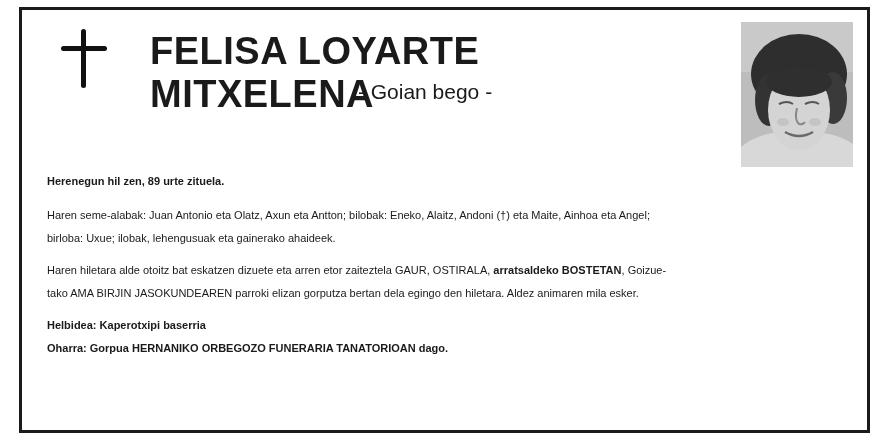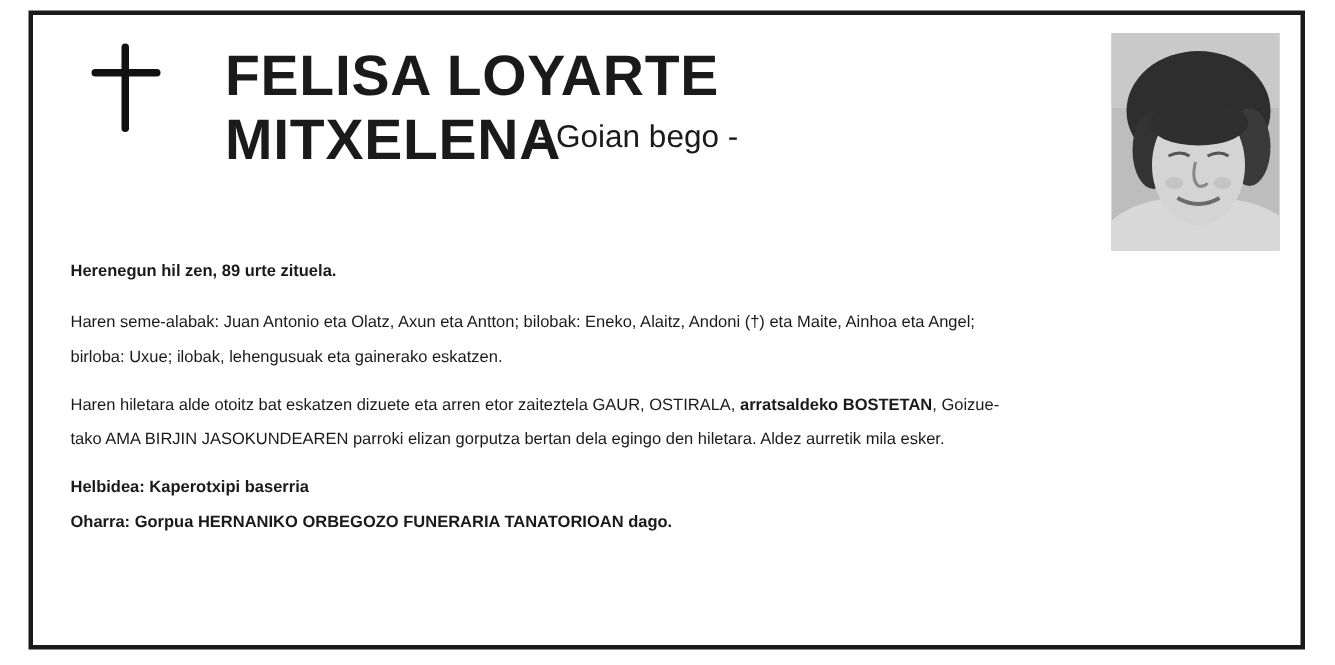--- a/index.html
+++ b/index.html
@@ -54,25 +54,25 @@
     <ellipse cx="42" cy="100" rx="6" ry="4" fill="#c4c4c4"></ellipse>
     <ellipse cx="74" cy="100" rx="6" ry="4" fill="#c4c4c4"></ellipse>
   </svg>
 </div>
 
 <div class="body">
   <p class="lead">Herenegun hil zen, 89 urte zituela.</p>
 
   <p class="para">
     <span>Haren seme-alabak: Juan Antonio eta Olatz, Axun eta Antton; bilobak: Eneko, Alaitz, Andoni (†) eta Maite, Ainhoa eta Angel;</span><br>
-    <span>birloba: Uxue; ilobak, lehengusuak eta gainerako eskatzen.</span>
+    <span>birloba: Uxue; ilobak, lehengusuak eta gainerako ahaideek.</span>
   </p>
 
   <p class="para">
     <span>Haren hiletara alde otoitz bat eskatzen dizuete eta arren etor zaiteztela GAUR, OSTIRALA, </span><span class="b">arratsaldeko BOSTETAN</span><span>, Goizue-</span><br>
-    <span>tako AMA BIRJIN JASOKUNDEAREN parroki elizan gorputza bertan dela egingo den hiletara. Aldez aurretik mila esker.</span>
+    <span>tako AMA BIRJIN JASOKUNDEAREN parroki elizan gorputza bertan dela egingo den hiletara. Aldez animaren mila esker.</span>
   </p>
 
   <div class="footer">
     <p>Helbidea:  Kaperotxipi baserria</p>
     <p>Oharra: Gorpua HERNANIKO ORBEGOZO FUNERARIA TANATORIOAN dago.</p>
   </div>
 </div>
 
 </body></html>

